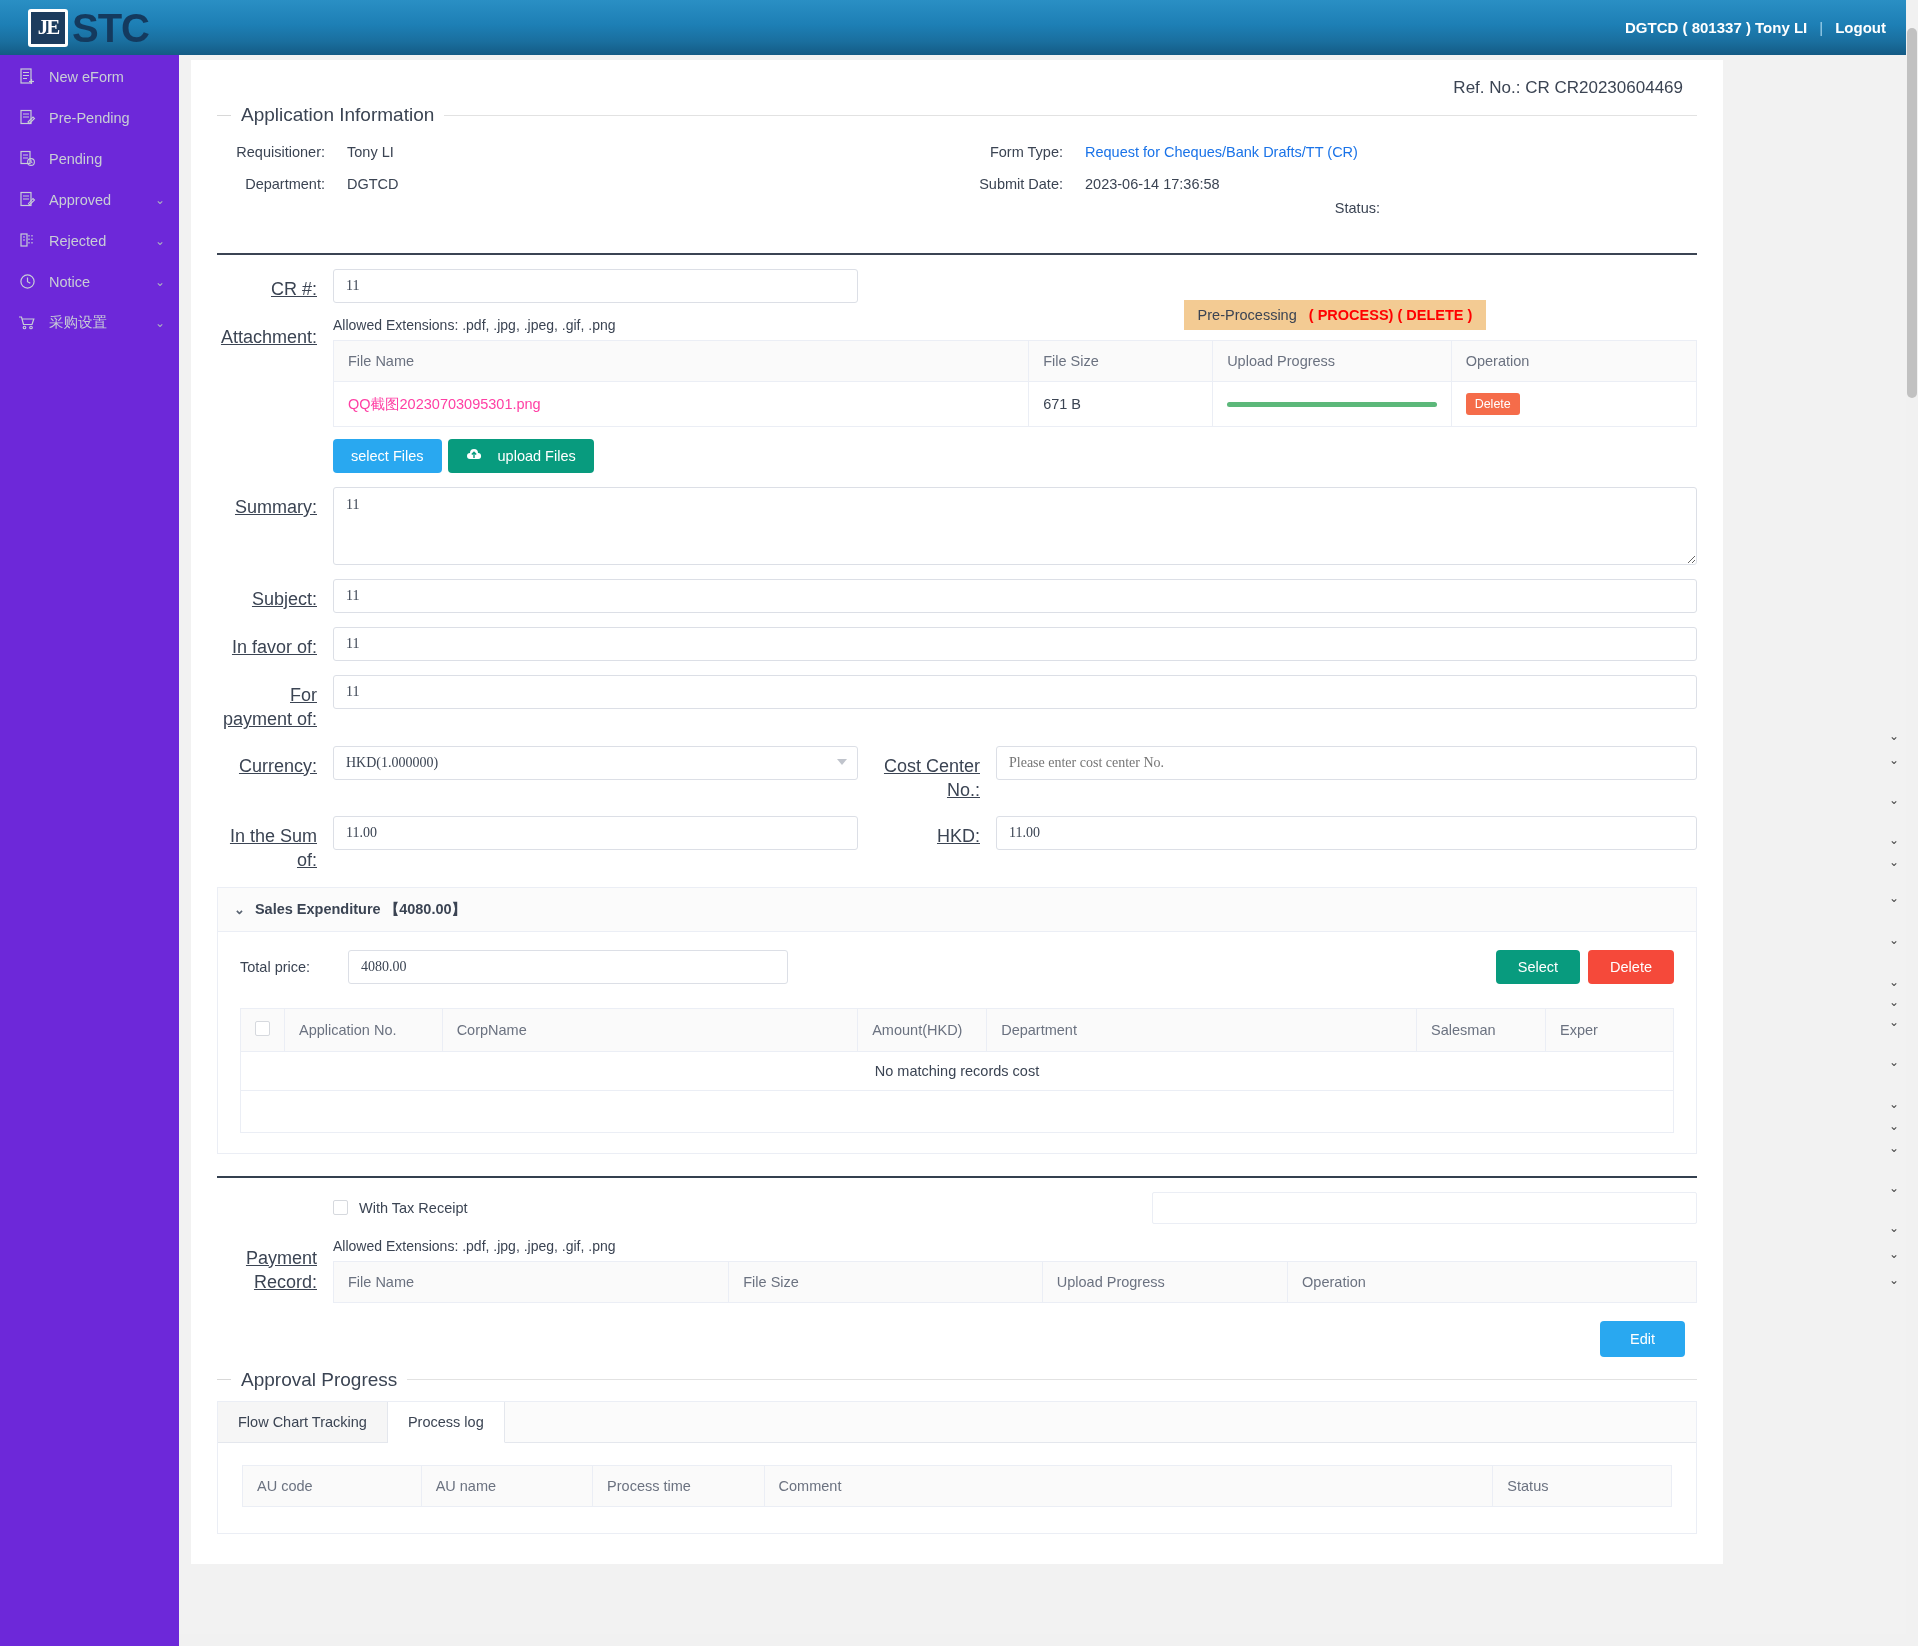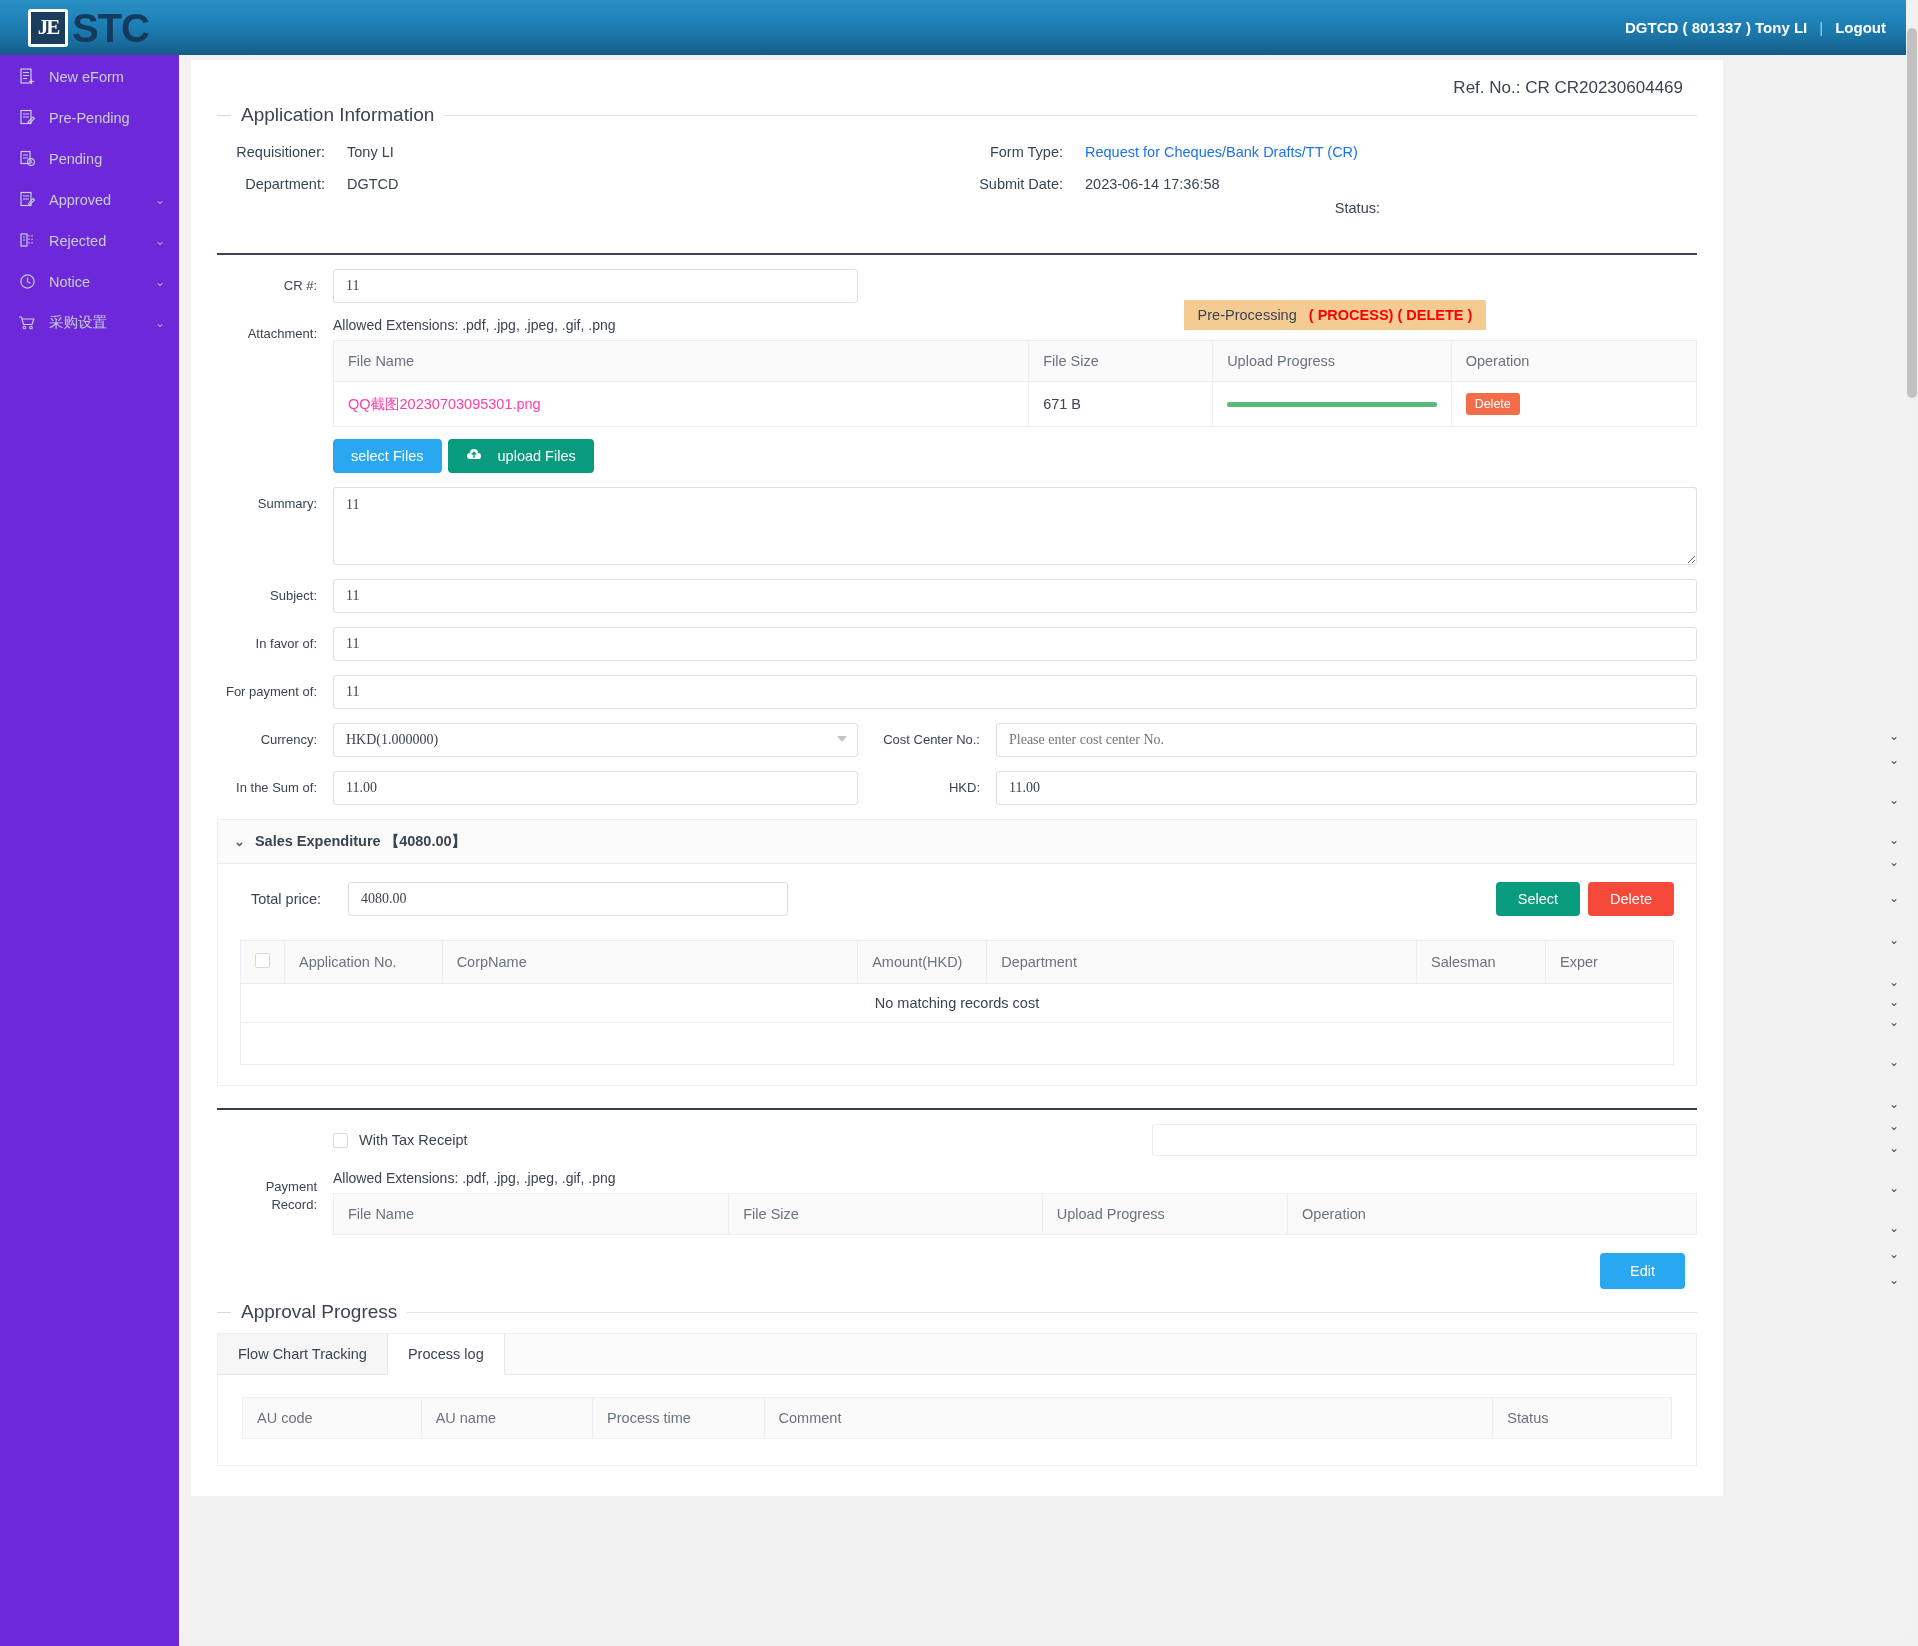--- a/index.html
+++ b/index.html
@@ -88,22 +88,22 @@
     font-size: 14.5px; color: #3b4453; margin-left: 10px;
   }
   .status-action { color: #ff0000; font-weight: bold; cursor: pointer; }
 
   .hr-dark { height: 2px; background: #3b4453; margin: 14px 0 14px 0; }
   .hr-dark.thin { height: 2px; background: #34404f; }
 
   
   .frow { display: flex; align-items: flex-start; margin-bottom: 14px; }
   .flabel {
-    width: 100px; flex: 0 0 100px; text-align: right; font-size: 13px;
-    color: #3b4453; padding-top: 8px; line-height: 1.35;
+    width: 100px; flex: 0 0 100px; text-align: right; font-size: 18px;
+    color: #3b4453; padding-top: 8px; line-height: 1.35; text-decoration: underline;
   }
   .fbody { flex: 1 1 auto; padding-left: 16px; }
   .inp {
     border: 1px solid #dcdfe6; border-radius: 3px; height: 34px; line-height: 32px;
     padding: 0 12px; font-size: 14px; color: #3b4453; background: #fff; width: 100%;
     font-family: Liberation Serif, serif;
   }
   .inp.ph { color: #bfc4cd; }
   .inp-w-half { width: 525px; }
   textarea.inp {
@@ -148,21 +148,21 @@
   .panel { border: 1px solid #ebeef5; margin-top: 6px; }
   .panel-head {
     background: #fbfbfb; border-bottom: 1px solid #ebeef5; padding: 12px 16px;
     font-size: 14.5px; font-weight: bold; color: #3b4453;
     display: flex; align-items: center; gap: 10px; cursor: pointer;
   }
   .panel-body { padding: 18px 22px 20px 22px; background: #fff; }
   .chev { font-size: 13px; color: #5a6472; }
 
   .total-row { display: flex; align-items: center; }
-  .total-lbl { font-size: 14.5px; color: #3b4453; width: 92px; text-align: center; }
+  .total-lbl { font-size: 14.5px; color: #3b4453; width: 92px; text-align: left; }
   .total-inp { margin-left: 16px; width: 440px; }
   .total-btns { margin-left: auto; display: flex; gap: 8px; }
 
   .empty-tbl-msg { text-align: center; color: #8a929e; padding: 38px 0; font-size: 14.5px; }
   .ckbox {
     width: 15px; height: 15px; border: 1px solid #d6d9de; border-radius: 2px;
     background: #fff; display: inline-block; cursor: pointer;
   }
   .ck-label { margin-left: 11px; font-size: 14.5px; color: #3b4453; }
   .tax-blank {

